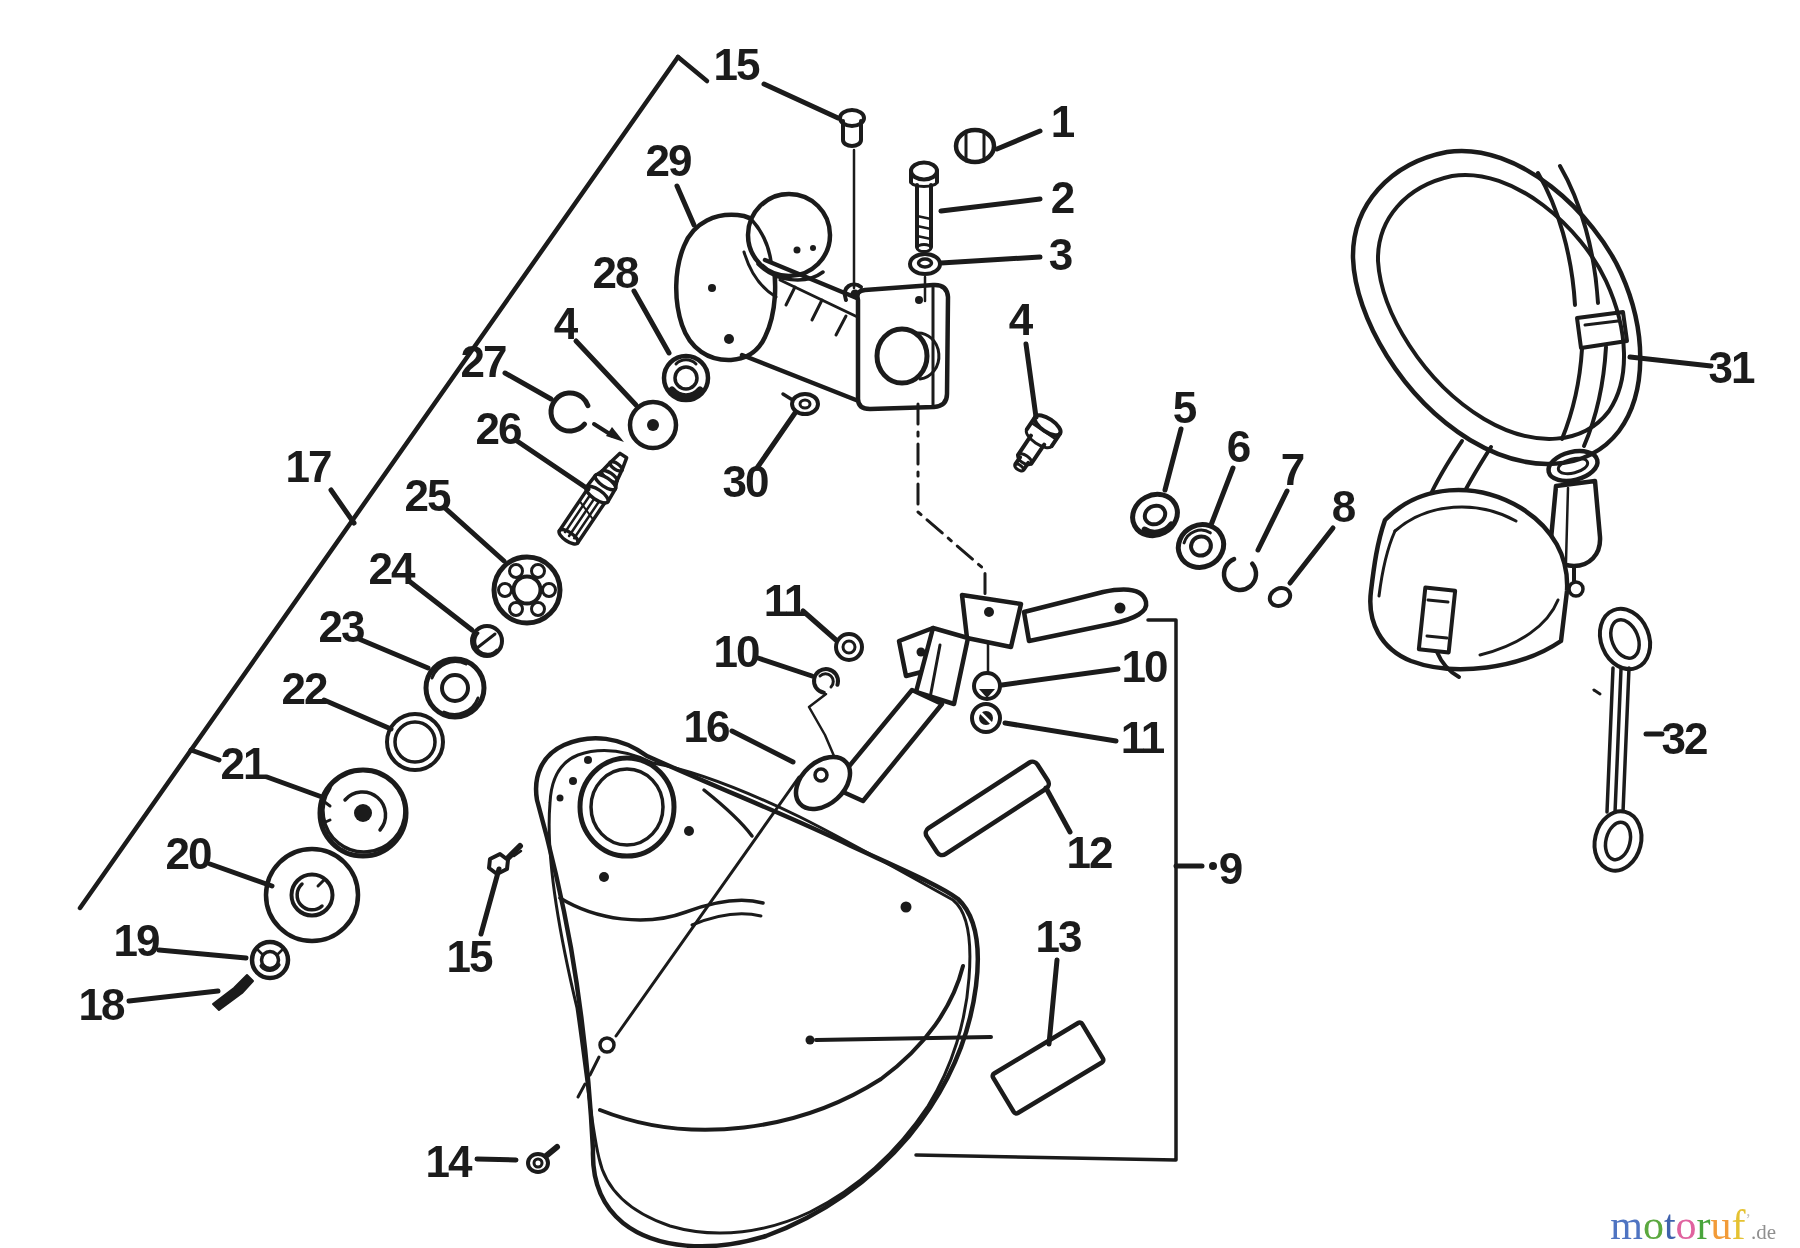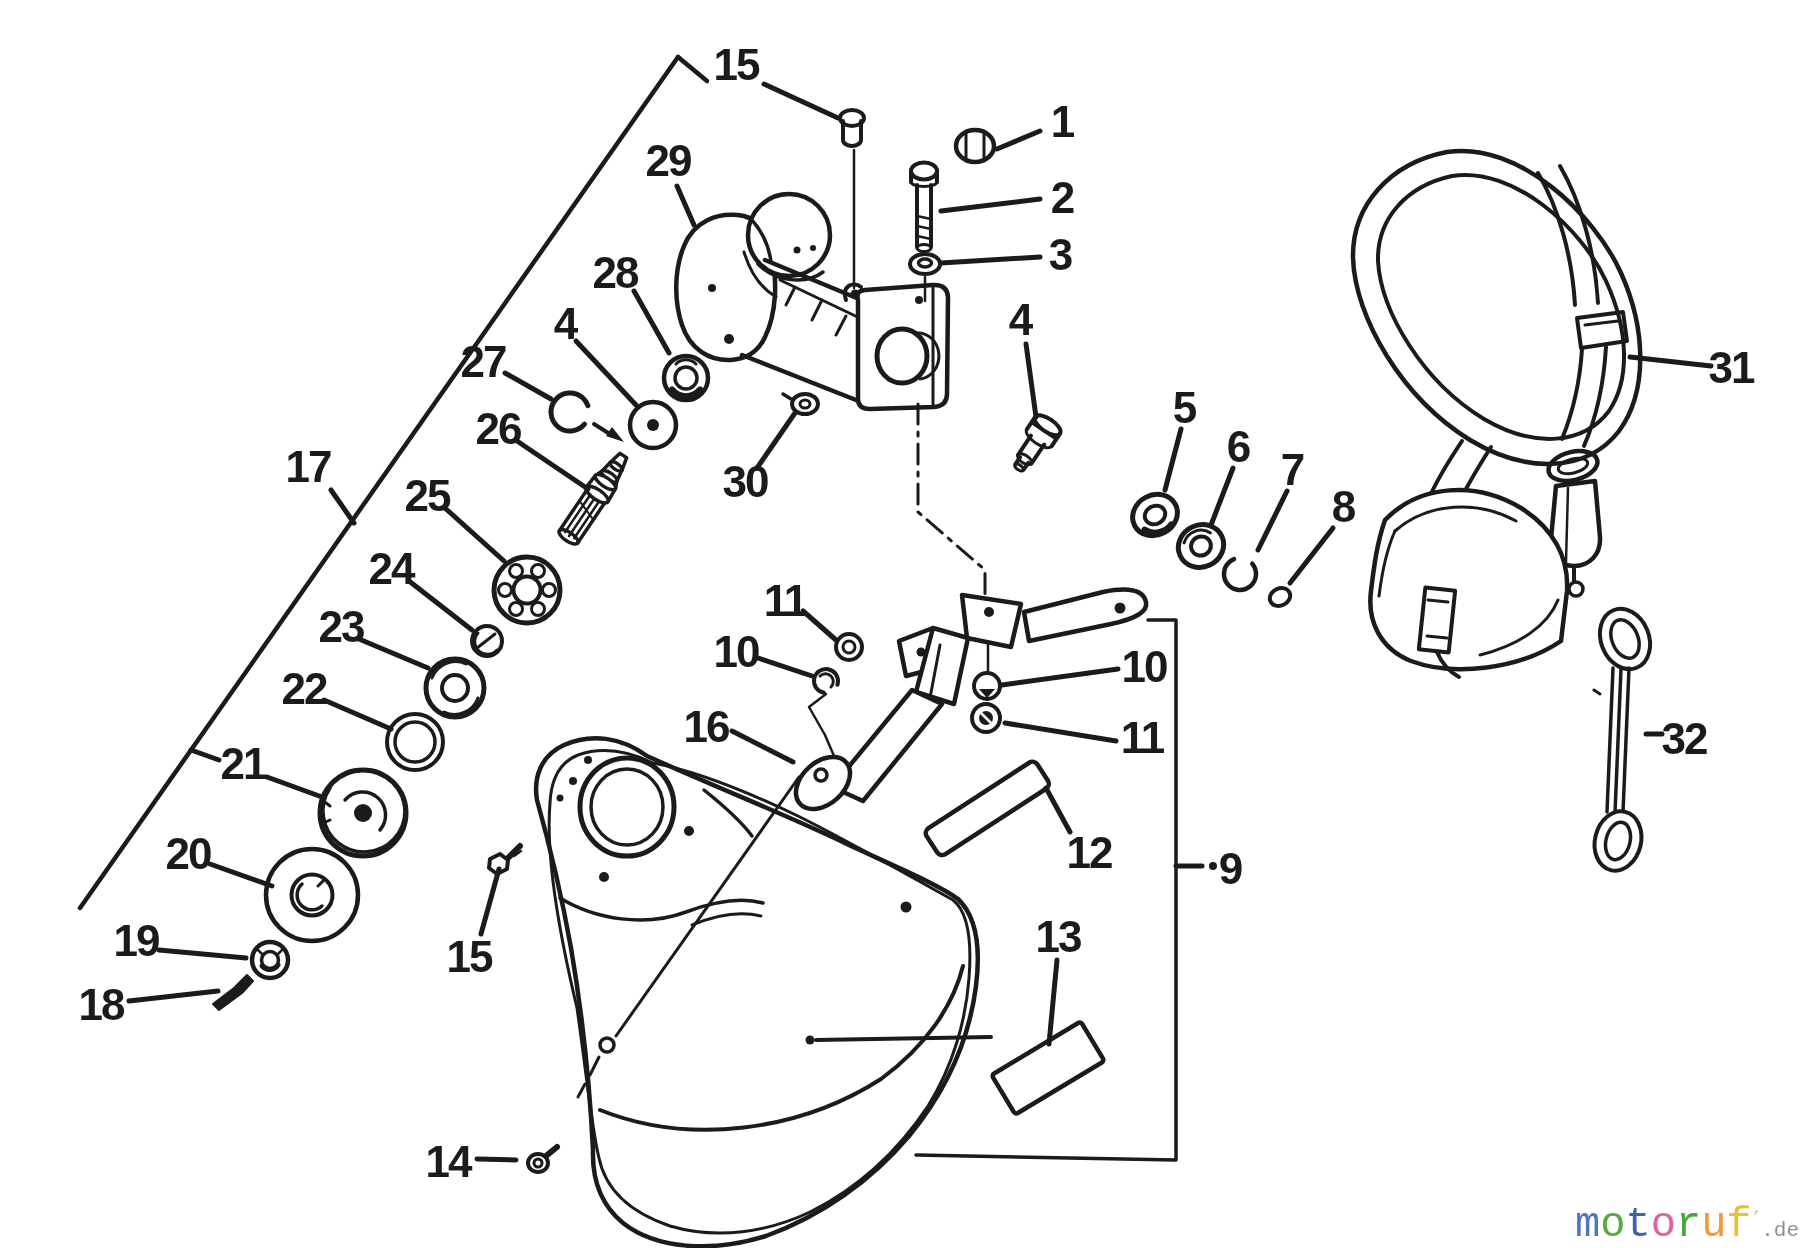--- a/index.html
+++ b/index.html
@@ -8,22 +8,22 @@
     margin:0 auto;overflow:hidden;
     font-family:"Liberation Sans",sans-serif;
   }
   svg{position:absolute;left:0;top:0;}
   .callout{
     font-family:"Liberation Sans",sans-serif;
     font-weight:700;font-size:44px;letter-spacing:-2px;
     fill:#1b1b1b;text-anchor:middle;dominant-baseline:central;
   }
   .watermark{
-    position:absolute;right:1px;bottom:2px;
-    font-family:Liberation Mono, monospace;
+    position:absolute;right:24px;bottom:2px;
+    font-family:Liberation Serif, serif;
     font-size:42px;line-height:1;user-select:none;
   }
   .watermark .wm-suffix{font-size:21px;color:#8f8f8f;}
   .watermark .wm-mark{font-size:16px;color:#c0c0c0;vertical-align:14px;}
 </style>
 </head>
 <body>
 
 <div class="stage">
 <svg id="diagram" width="1800" height="1248" viewBox="0 0 1800 1248">

